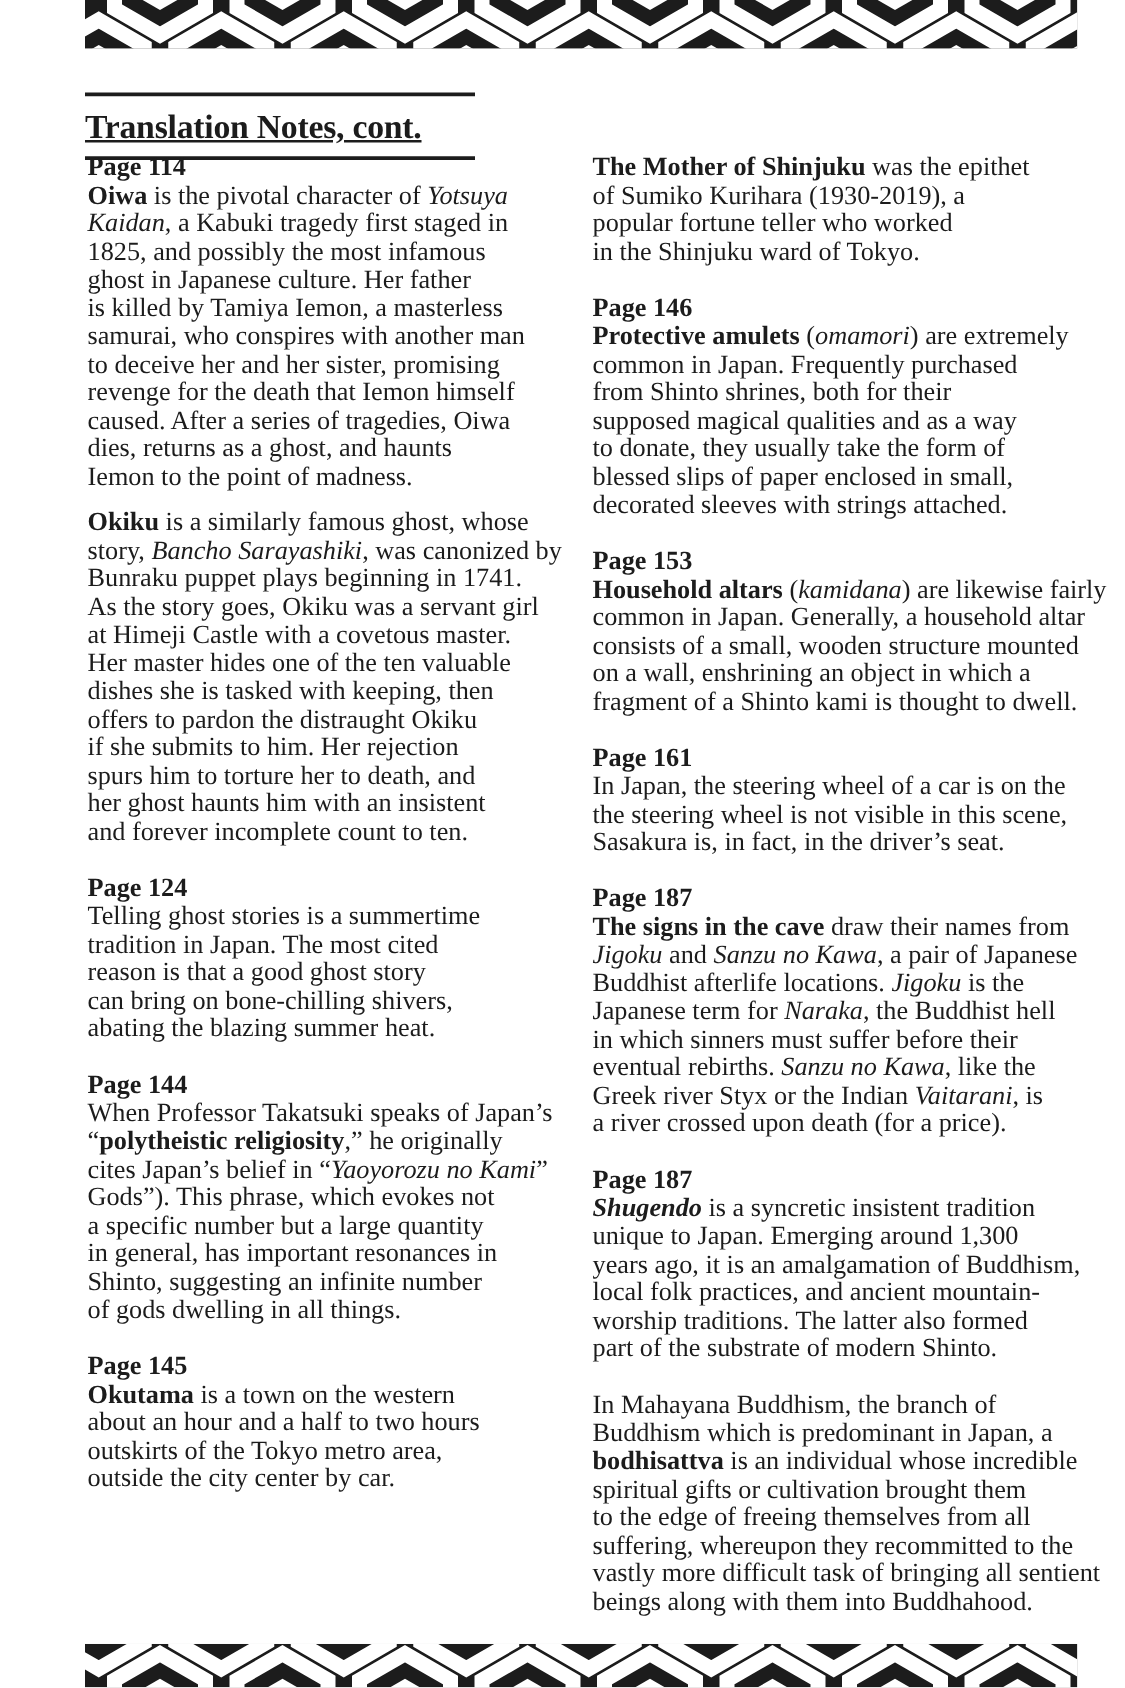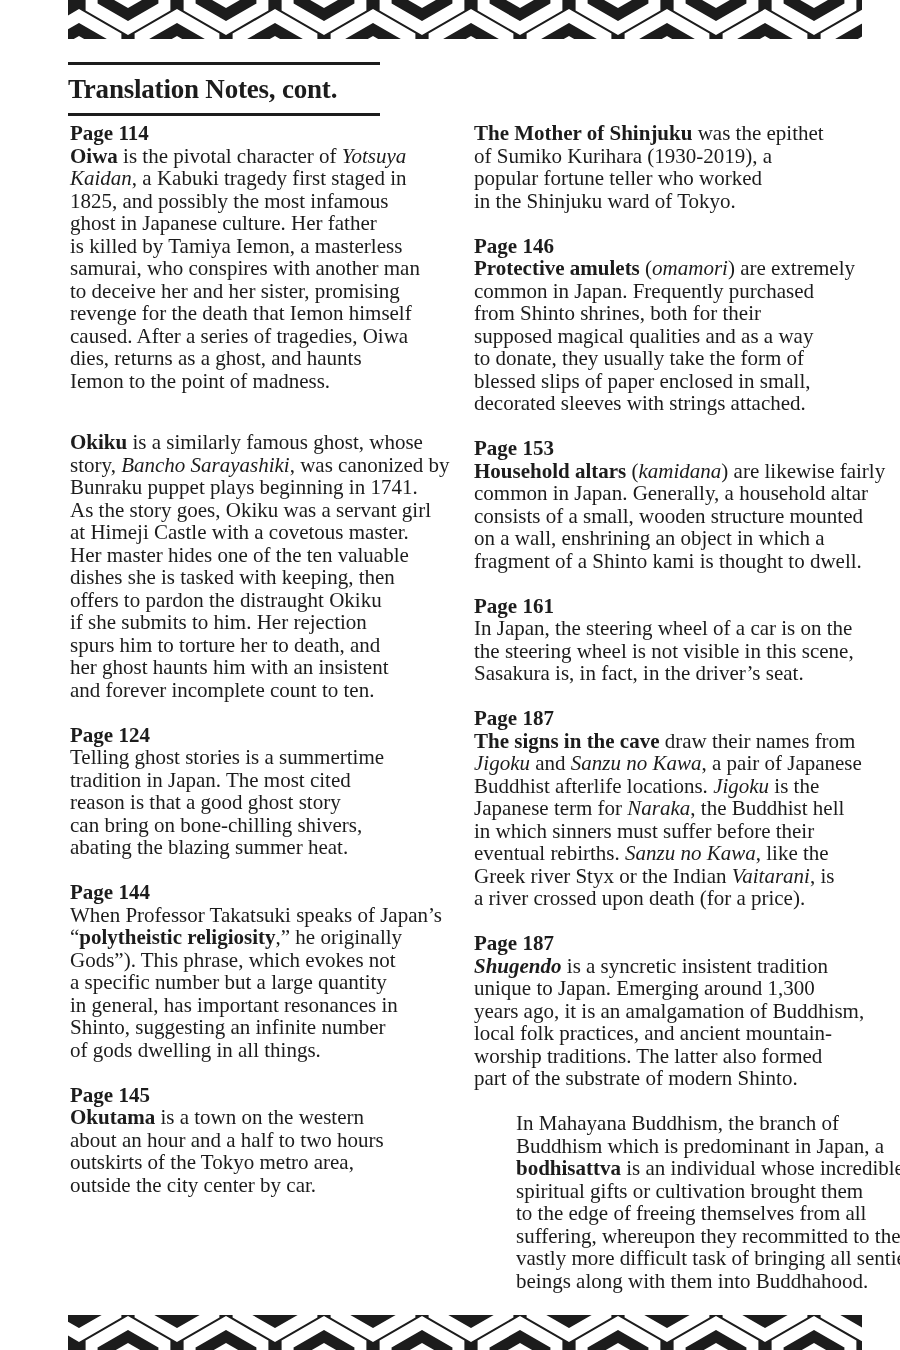--- a/index.html
+++ b/index.html
@@ -2,21 +2,21 @@
 <html><head>
 <meta charset="utf-8">
 <style>
   html, body { margin: 0; padding: 0; background: #ffffff; }
   body { width: 900px; height: 1350px; position: relative; overflow: hidden;
          font-family: "Liberation Serif", "DejaVu Serif", serif; color: #1c1c1c; }
   .border { position: absolute; left: 68px; width: 794px; overflow: hidden; }
   .border.top { top: 0; height: 39px; }
   .border.bottom { top: 1315px; height: 35px; }
   .border svg { display: block; }
-  .title-block { position: absolute; left: 68px; top: 62px; width: 312px; }
+  .title-block { position: absolute; left: 68px; top: 74px; width: 312px; text-decoration: underline; }
   .rule { height: 3px; background: #1c1c1c; }
   .title { font-size: 27px; font-weight: bold; line-height: 48px; letter-spacing: -0.2px; white-space: nowrap; }
   .col { position: absolute; top: 122px; font-size: 21px; line-height: 22.5px; }
   .col.left { left: 70px; width: 380px; }
   .col.right { left: 474px; top: 122px; width: 395px; }
   .section { margin-bottom: 22.5px; }
   .heading { font-weight: bold; display: block; }
   .line { display: block; white-space: nowrap; }
   .b { font-weight: bold; }
   .i { font-style: italic; }
@@ -159,21 +159,21 @@
         <span class="line"><span>1825, and possibly the most infamous</span></span>
         <span class="line"><span>ghost in Japanese culture. Her father</span></span>
         <span class="line"><span>is killed by Tamiya Iemon, a masterless</span></span>
         <span class="line"><span>samurai, who conspires with another man</span></span>
         <span class="line"><span>to deceive her and her sister, promising</span></span>
         <span class="line"><span>revenge for the death that Iemon himself</span></span>
         <span class="line"><span>caused. After a series of tragedies, Oiwa</span></span>
         <span class="line"><span>dies, returns as a ghost, and haunts</span></span>
         <span class="line"><span>Iemon to the point of madness.</span></span>
       </div>
-      <div class="para" style="margin-top: 39px;">
+      <div class="para" style="margin-top: 14px;">
         <span class="line"><span class="b">Okiku</span><span> is a similarly famous ghost, whose</span></span>
         <span class="line"><span>story, </span><span class="i">Bancho Sarayashiki</span><span>, was canonized by</span></span>
         <span class="line"><span>Bunraku puppet plays beginning in 1741.</span></span>
         <span class="line"><span>As the story goes, Okiku was a servant girl</span></span>
         <span class="line"><span>at Himeji Castle with a covetous master.</span></span>
         <span class="line"><span>Her master hides one of the ten valuable</span></span>
         <span class="line"><span>dishes she is tasked with keeping, then</span></span>
         <span class="line"><span>offers to pardon the distraught Okiku</span></span>
         <span class="line"><span>if she submits to him. Her rejection</span></span>
         <span class="line"><span>spurs him to torture her to death, and</span></span>
@@ -189,20 +189,21 @@
         <span class="line"><span>reason is that a good ghost story</span></span>
         <span class="line"><span>can bring on bone-chilling shivers,</span></span>
         <span class="line"><span>abating the blazing summer heat.</span></span>
       </div>
     </div>
     <div class="section">
       <span class="heading">Page 144</span>
       <div class="para">
         <span class="line"><span>When Professor Takatsuki speaks of Japan’s</span></span>
         <span class="line"><span>“</span><span class="b">polytheistic religiosity</span><span>,” he originally</span></span>
+        <span class="line"><span>cites Japan’s belief in “</span><span class="i">Yaoyorozu no Kami</span><span>”</span></span>
         <span class="line"><span>Gods”). This phrase, which evokes not</span></span>
         <span class="line"><span>a specific number but a large quantity</span></span>
         <span class="line"><span>in general, has important resonances in</span></span>
         <span class="line"><span>Shinto, suggesting an infinite number</span></span>
         <span class="line"><span>of gods dwelling in all things.</span></span>
       </div>
     </div>
     <div class="section">
       <span class="heading">Page 145</span>
       <div class="para">
@@ -268,21 +269,21 @@
     <div class="section">
       <span class="heading">Page 187</span>
       <div class="para">
         <span class="line"><span class="bi">Shugendo</span><span> is a syncretic insistent tradition</span></span>
         <span class="line"><span>unique to Japan. Emerging around 1,300</span></span>
         <span class="line"><span>years ago, it is an amalgamation of Buddhism,</span></span>
         <span class="line"><span>local folk practices, and ancient mountain-</span></span>
         <span class="line"><span>worship traditions. The latter also formed</span></span>
         <span class="line"><span>part of the substrate of modern Shinto.</span></span>
       </div>
-      <div class="para" style="margin-top: 22.5px; margin-left: 42px;">
+      <div class="para" style="margin-top: 22.5px;">
         <span class="line"><span>In Mahayana Buddhism, the branch of</span></span>
         <span class="line"><span>Buddhism which is predominant in Japan, a</span></span>
         <span class="line"><span class="b">bodhisattva</span><span> is an individual whose incredible</span></span>
         <span class="line"><span>spiritual gifts or cultivation brought them</span></span>
         <span class="line"><span>to the edge of freeing themselves from all</span></span>
         <span class="line"><span>suffering, whereupon they recommitted to the</span></span>
         <span class="line"><span>vastly more difficult task of bringing all sentient</span></span>
         <span class="line"><span>beings along with them into Buddhahood.</span></span>
       </div>
     </div>

